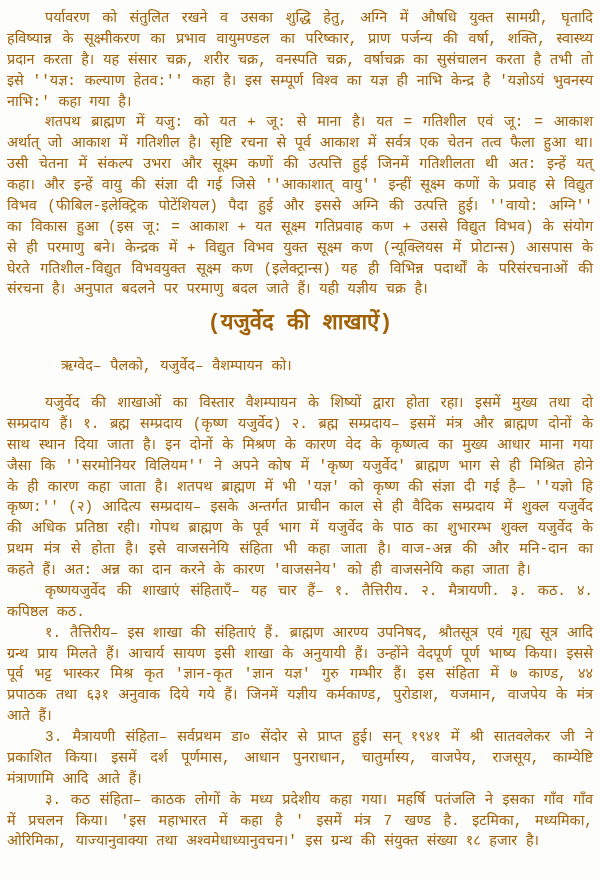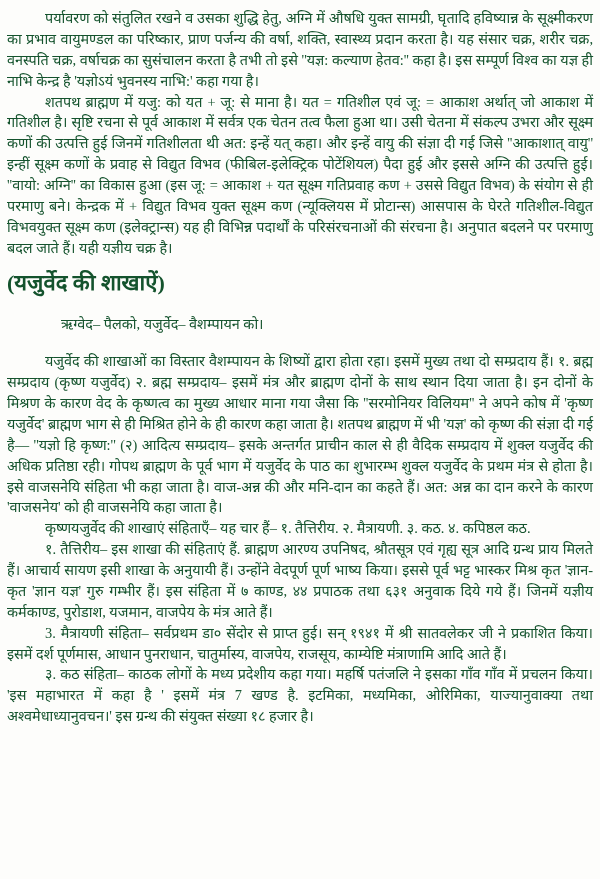--- a/index.html
+++ b/index.html
@@ -5,40 +5,40 @@
   html, body {
     margin: 0;
     padding: 0;
     background: #ffffff;
   }
   .page {
     width: 600px;
     height: 879px;
     box-sizing: border-box;
     background: #fdfdfb;
-    color: #14532d;
-    font-family: Liberation Serif, serif;
+    color: #a16207;
+    font-family: Liberation Mono, monospace;
     font-size: 14.4px;
     line-height: 1.45;
     padding: 8px 7px 6px 7px;
     overflow: hidden;
   }
   .para {
     margin: 0;
     text-align: justify;
     text-indent: 38px;
   }
   .line {
     margin: 16px;
     text-align: left;
     text-indent: 38px;
   }
   .heading {
     margin: 8px 0 6px 0;
-    text-align: left;
+    text-align: center;
     font-size: 22px;
     font-weight: 700;
     text-indent: 0;
   }
 </style>
 </head>
 <body>
 
 <div class="page">
 

